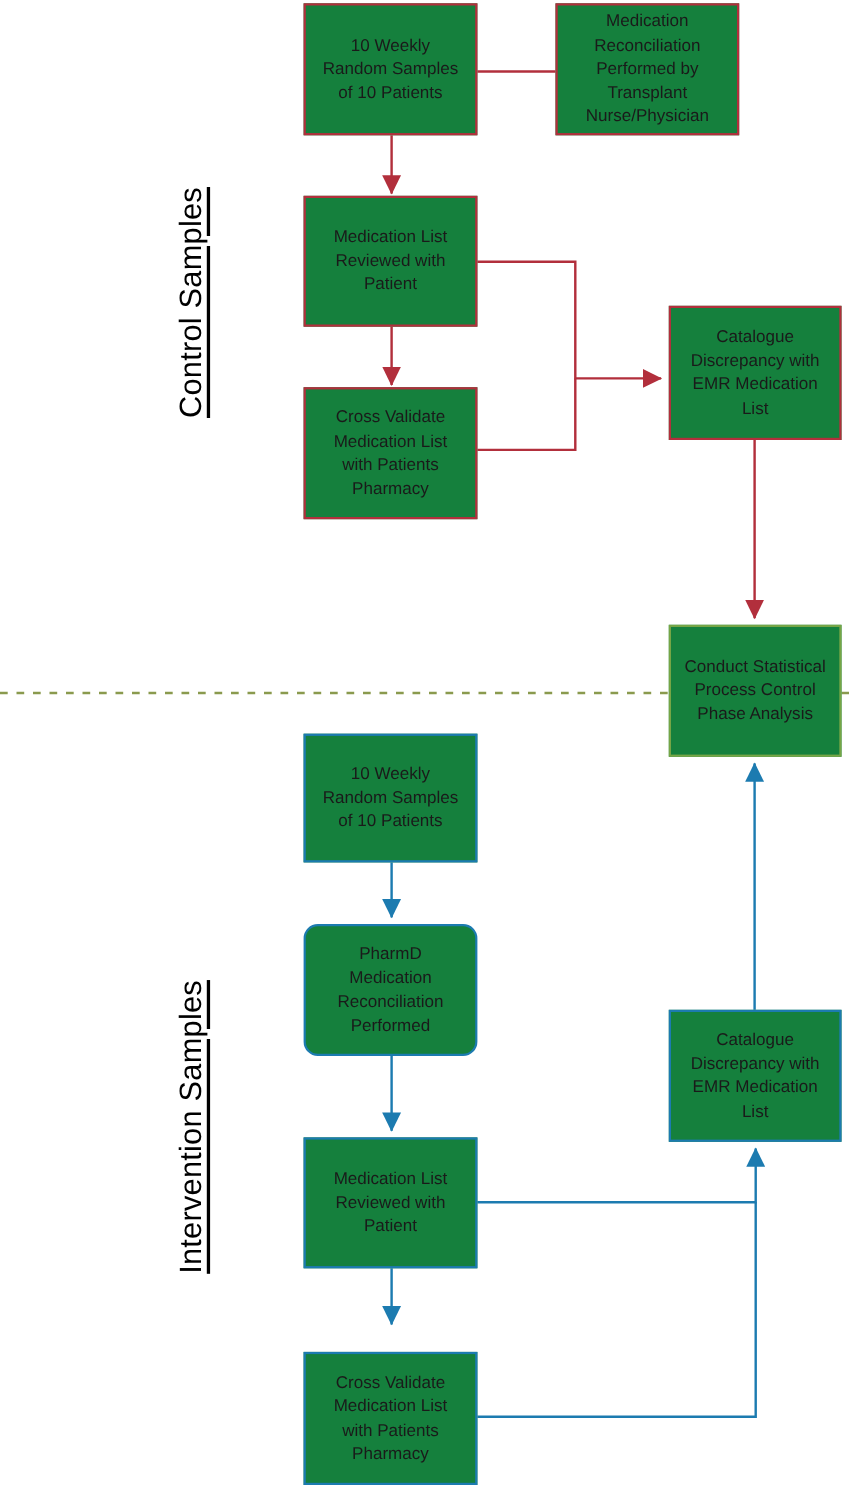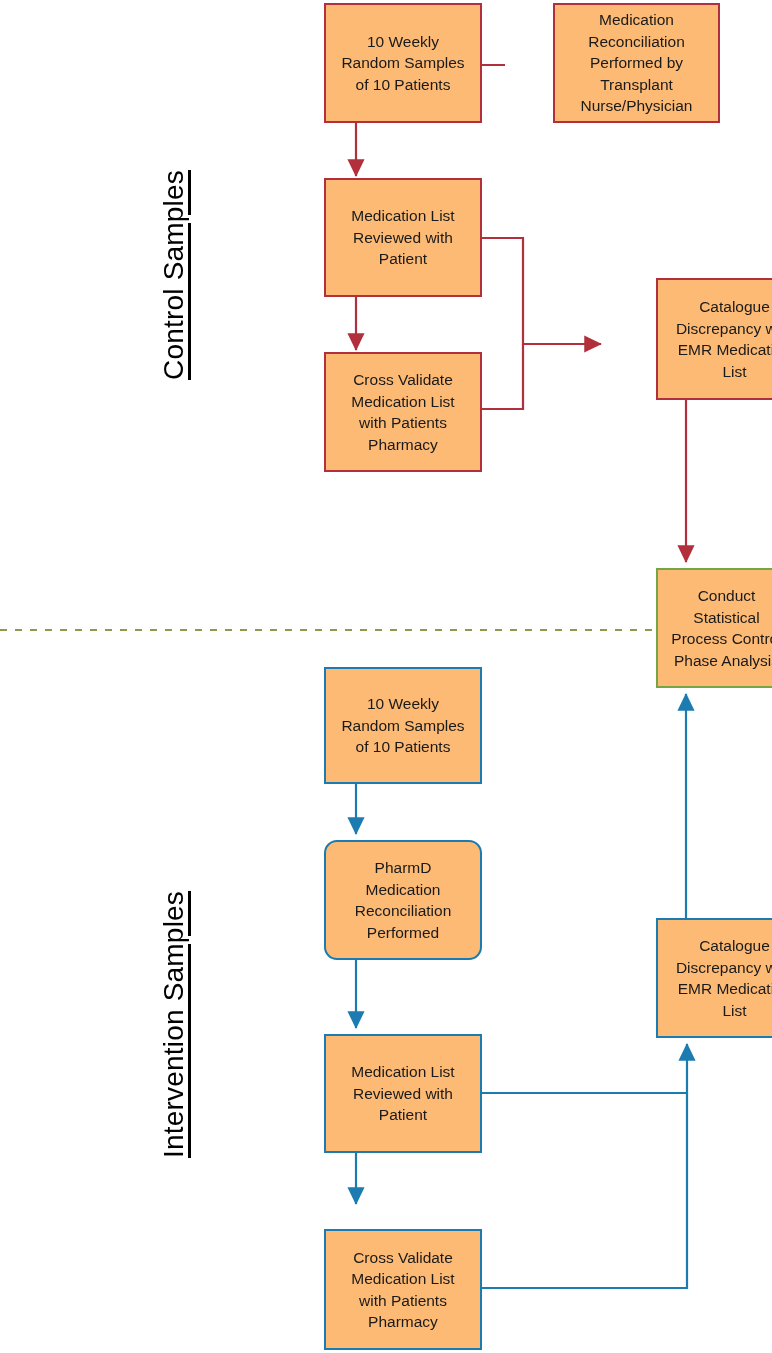--- a/index.html
+++ b/index.html
@@ -13,30 +13,29 @@
   #canvas {
     position: relative;
     width: 772px;
     height: 1353px;
     background: #ffffff;
     overflow: hidden;
   }
   .node {
     position: absolute;
     box-sizing: border-box;
-    background: #fdba74;
+    background: #15803d;
     display: flex;
     align-items: center;
     justify-content: center;
     text-align: center;
     font-size: 15.5px;
     line-height: 21.5px;
     color: #1a1a1a;
     padding: 2px 6px;
-    margin-left: 48px;
   }
   .node-red   { border: 2.2px solid #b22f3c; }
   .node-blue  { border: 2.2px solid #1c7bb0; }
   .node-green { border: 2.2px solid #76a546; }
 
   .node span { display: block; white-space: pre-line; }
 
   .side-label {
     position: absolute;
     font-size: 28px;
@@ -137,21 +136,21 @@
 Pharmacy</span>
   </div>
 
   <div class="node node-red" style="left:608px; top:278px; width:157px; height:122px;">
     <span>Catalogue
 Discrepancy with
 EMR Medication
 List</span>
   </div>
 
-  <div class="node node-green" style="left:608px; top:568px; width:141px; height:120px;">
+  <div class="node node-green" style="left:608px; top:568px; width:157px; height:120px;">
     <span>Conduct Statistical
 Process Control
 Phase Analysis</span>
   </div>
 
   <div class="node node-blue" style="left:276px; top:667px; width:158px; height:117px;">
     <span>10 Weekly
 Random Samples
 of 10 Patients</span>
   </div>

